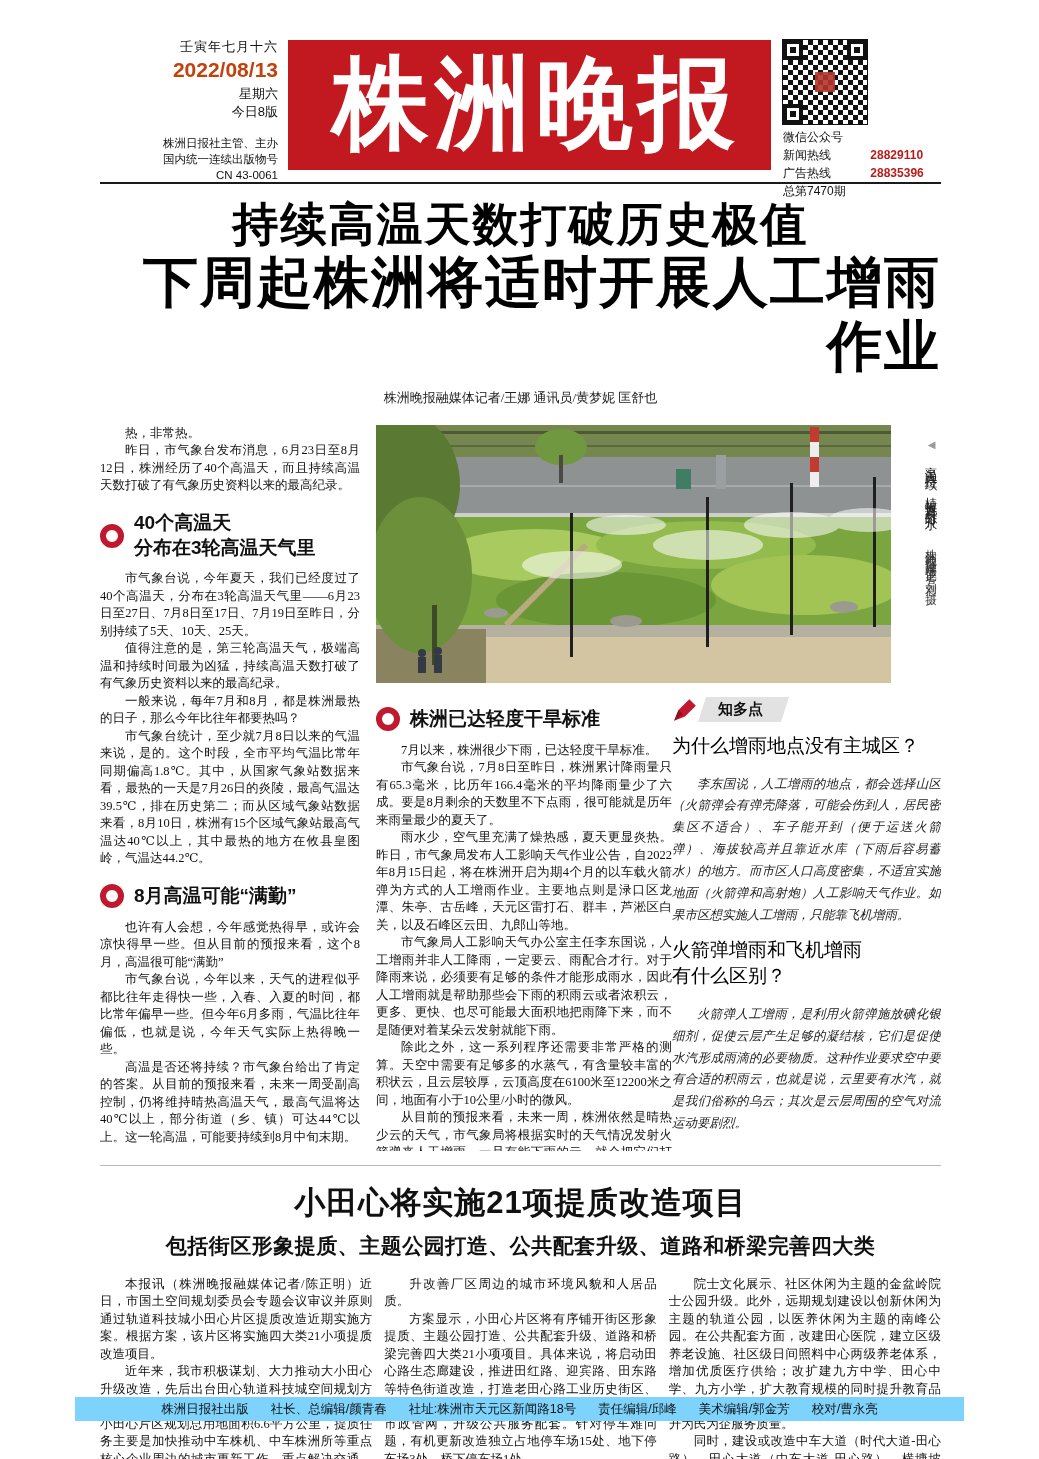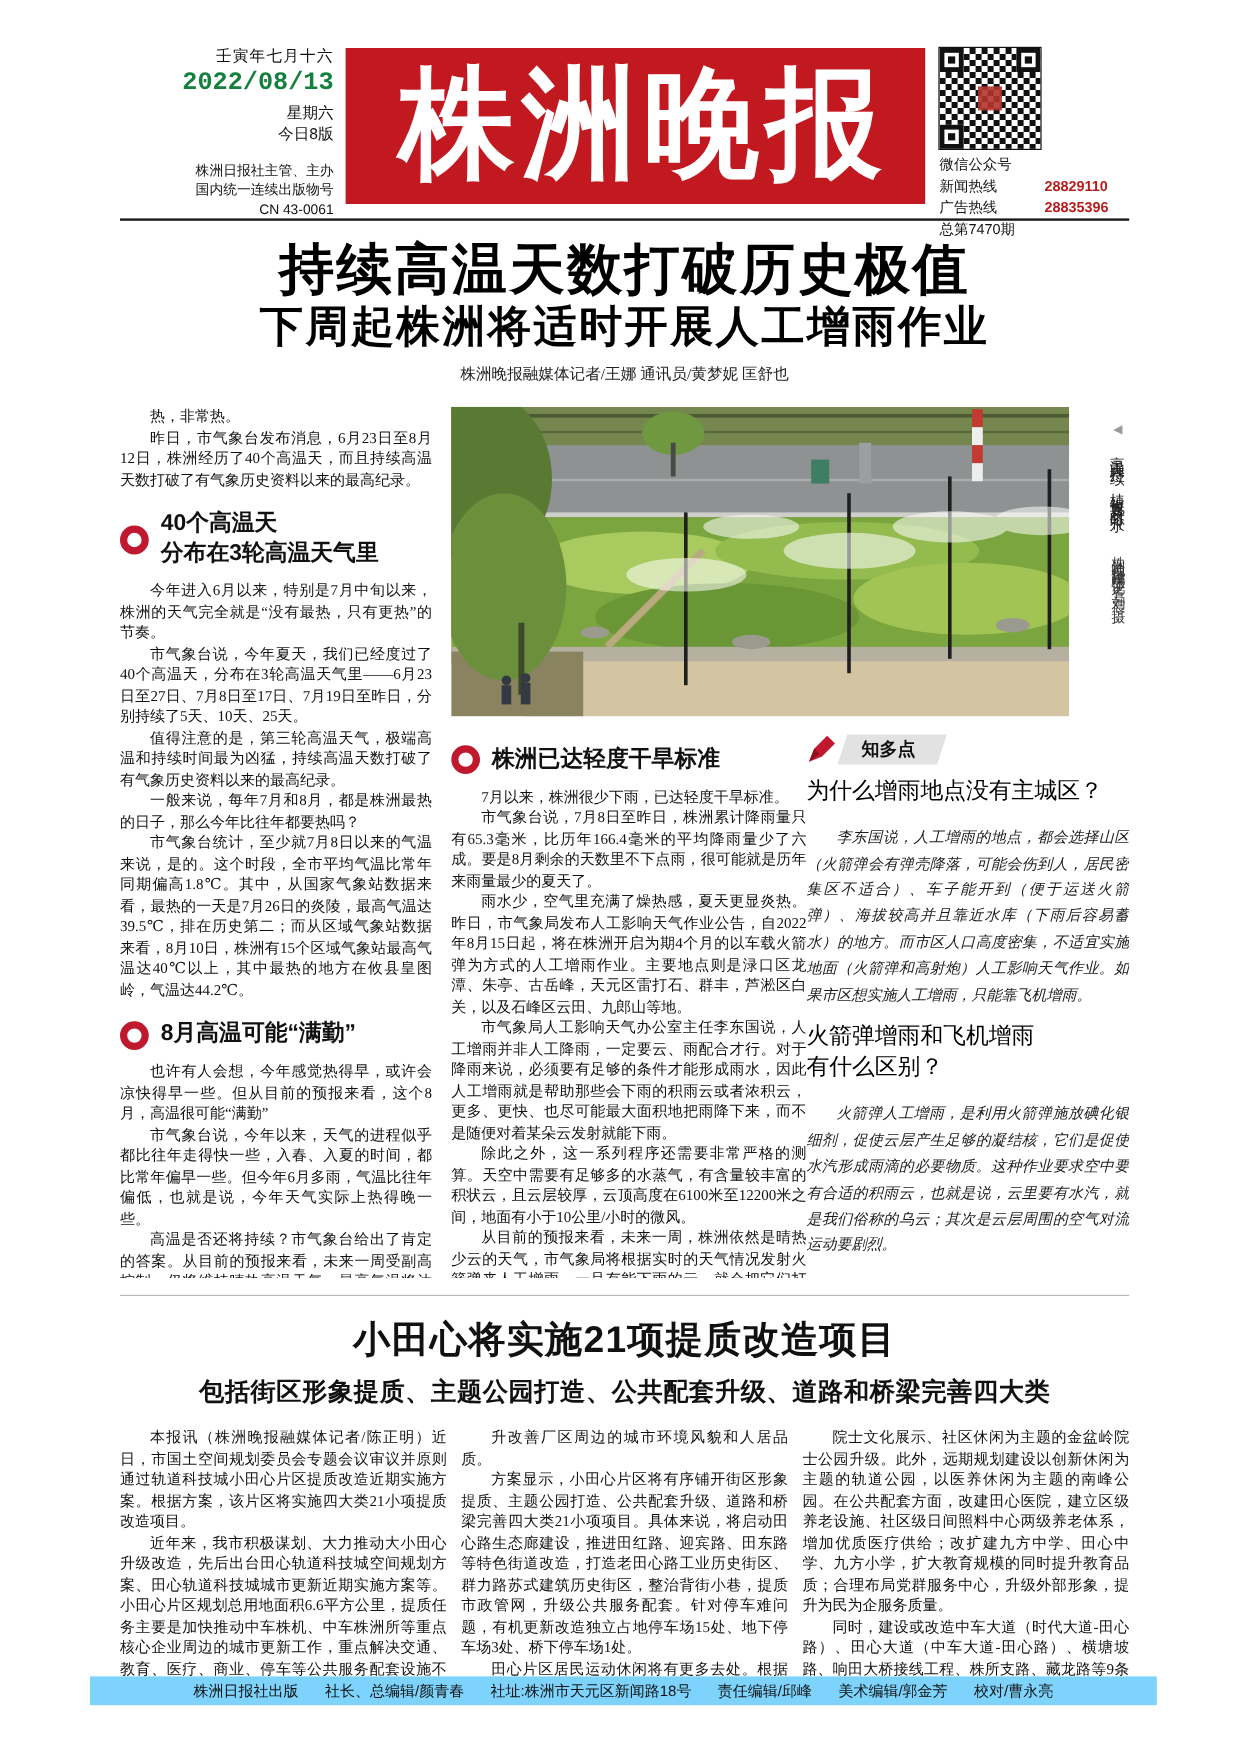--- a/index.html
+++ b/index.html
@@ -5,21 +5,21 @@
   html,body{margin:0;padding:0;background:#ffffff;}
   .page{position:relative;width:1039px;height:1459px;background:#fff;overflow:hidden;
         font-family:"Liberation Serif","DejaVu Serif",serif;color:#111;}
   .content{position:absolute;left:100px;top:38px;width:841px;}
 
   
   .mast{display:flex;align-items:stretch;height:134px;}
   .mast-left{width:178px;text-align:right;padding-right:10px;font-size:12px;line-height:1.35;
              font-family:"Liberation Sans","DejaVu Sans",sans-serif;}
   .lunar{font-size:13px;letter-spacing:1px;}
-  .gdate{font-size:21px;font-weight:bold;color:#15803d;font-family:Liberation Mono, monospace;}
+  .gdate{font-size:21px;font-weight:bold;color:#c2410c;font-family:Liberation Sans, sans-serif;}
   .wk{font-size:13px;margin-top:1px;}
   .pub{margin-top:14px;font-size:11.5px;line-height:1.4;}
   .mast-logo{flex:1;background:#c2181f;display:flex;align-items:center;justify-content:center;
              height:130px;margin-top:2px;padding-left:14px;}
   .mast-logo span{color:#fff;font-size:96px;font-weight:bold;letter-spacing:6px;
                   font-family:"DejaVu Serif","Liberation Serif",serif;transform:scaleY(1.05);}
   .mast-right{width:158px;padding-left:12px;font-size:12px;
               font-family:"Liberation Sans","DejaVu Sans",sans-serif;line-height:1.5;}
   .qr{position:relative;width:84px;height:84px;margin:2px 0 4px 0;
       background:repeating-conic-gradient(#111 0% 25%, #fff 0% 50%) 0 0/10px 10px;outline:1px solid #111;}
@@ -27,21 +27,21 @@
   .finder::after{content:"";position:absolute;left:3px;top:3px;width:6px;height:6px;background:#111;}
   .f-tl{left:0;top:0}.f-tr{right:0;top:0}.f-bl{left:0;bottom:0}
   .seal{position:absolute;left:32px;top:32px;width:20px;height:20px;background:#b5352c;opacity:.9;}
   .hot b{color:#b91c1c;font-weight:bold;margin-left:36px;}
   .rule{border:none;border-top:2px solid #1a1a1a;margin:10px 0 0 0;}
 
   
   .headline{margin-top:14px;text-align:center;font-family:"Liberation Sans","DejaVu Sans",sans-serif;
             font-weight:bold;color:#000;line-height:1.16;letter-spacing:2px;}
   .headline .l1{font-size:46px;}
-  .headline .l2{font-size:36px;}
+  .headline .l2{font-size:55px;text-align:right;}
   .byline{text-align:center;font-size:13px;margin-top:10px;color:#222;}
 
   
   .main{display:flex;gap:16px;margin-top:18px;height:726px;overflow:hidden;}
   .col-left{width:260px;overflow:hidden;}
   p.t{font-size:12.5px;line-height:1.4;text-indent:2em;margin:0;text-align:justify;}
   .sec-head{display:flex;align-items:center;gap:10px;margin:16px 0 10px 0;}
   .bullet{width:12px;height:12px;border:6px solid #c0182f;border-radius:50%;flex:none;}
   .sec-head h3{margin:0;font-size:19px;line-height:1.3;font-weight:bold;
                font-family:"Liberation Sans","DejaVu Sans",sans-serif;}
@@ -134,21 +134,20 @@
         <p class="t">热，非常热。</p>
         <p class="t">昨日，市气象台发布消息，6月23日至8月12日，株洲经历了40个高温天，而且持续高温天数打破了有气象历史资料以来的最高纪录。</p>
 
         <div class="sec-head">
           <span class="bullet"></span>
           <h3>
             <span>40个高温天</span><br>
             <span>分布在3轮高温天气里</span>
           </h3>
         </div>
-        <p class="t">今年进入6月以来，特别是7月中旬以来，株洲的天气完全就是“没有最热，只有更热”的节奏。</p>
         <p class="t">市气象台说，今年夏天，我们已经度过了40个高温天，分布在3轮高温天气里——6月23日至27日、7月8日至17日、7月19日至昨日，分别持续了5天、10天、25天。</p>
         <p class="t">值得注意的是，第三轮高温天气，极端高温和持续时间最为凶猛，持续高温天数打破了有气象历史资料以来的最高纪录。</p>
         <p class="t">一般来说，每年7月和8月，都是株洲最热的日子，那么今年比往年都要热吗？</p>
         <p class="t">市气象台统计，至少就7月8日以来的气温来说，是的。这个时段，全市平均气温比常年同期偏高1.8℃。其中，从国家气象站数据来看，最热的一天是7月26日的炎陵，最高气温达39.5℃，排在历史第二；而从区域气象站数据来看，8月10日，株洲有15个区域气象站最高气温达40℃以上，其中最热的地方在攸县皇图岭，气温达44.2℃。</p>
 
         <div class="sec-head">
           <span class="bullet"></span>
           <h3>8月高温可能“满勤”</h3>
         </div>
         <p class="t">也许有人会想，今年感觉热得早，或许会凉快得早一些。但从目前的预报来看，这个8月，高温很可能“满勤”</p>

